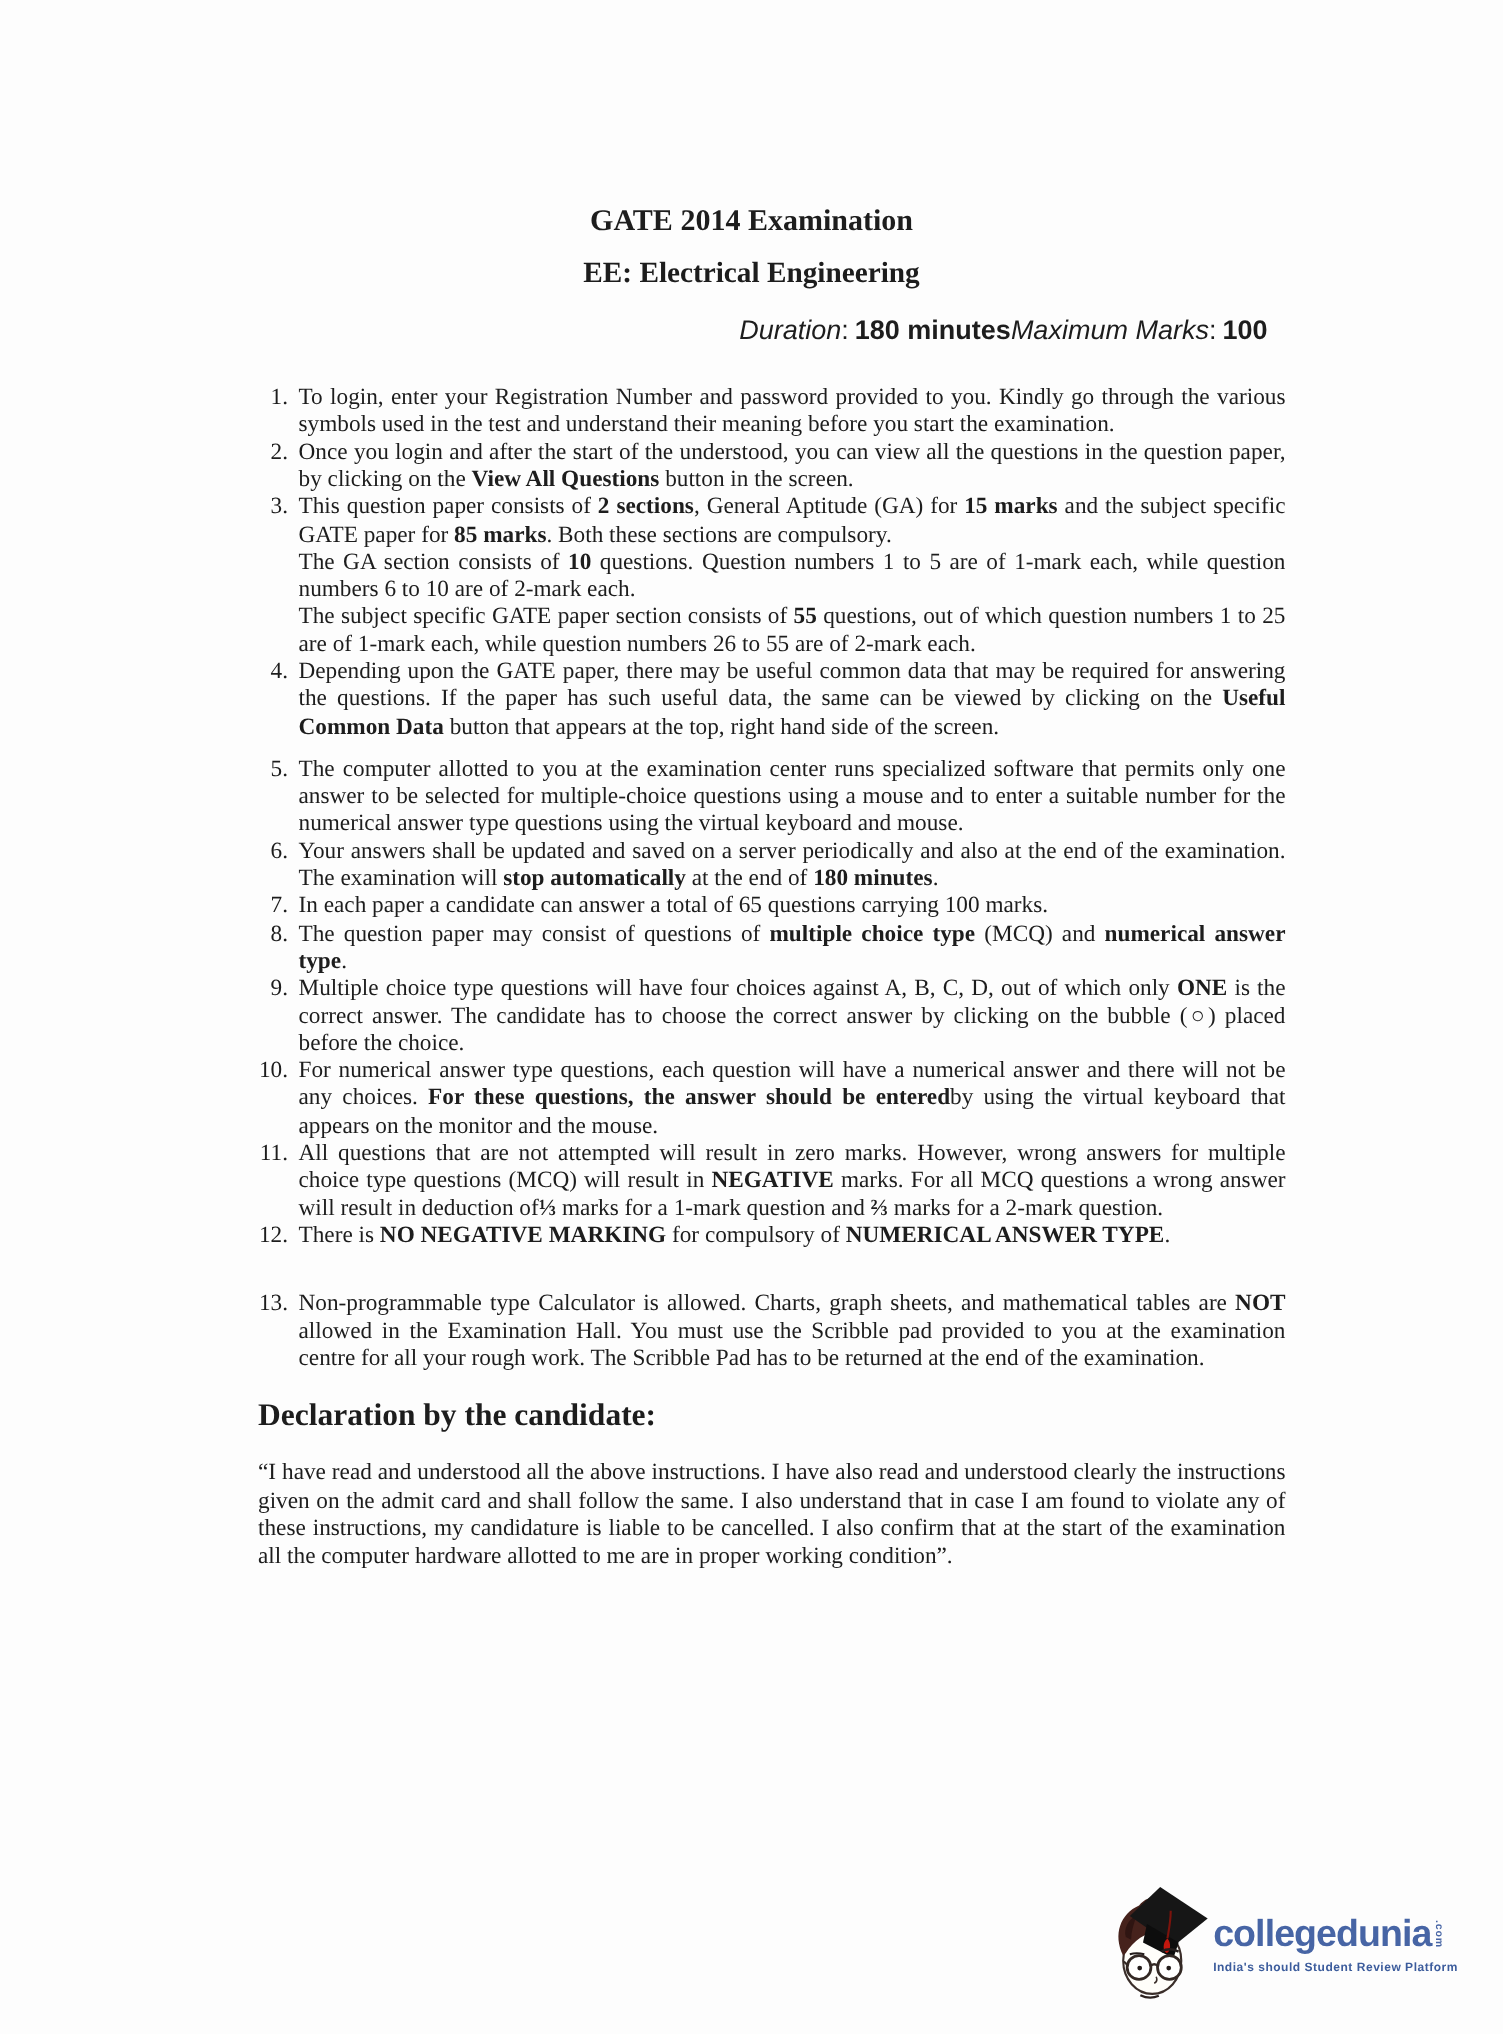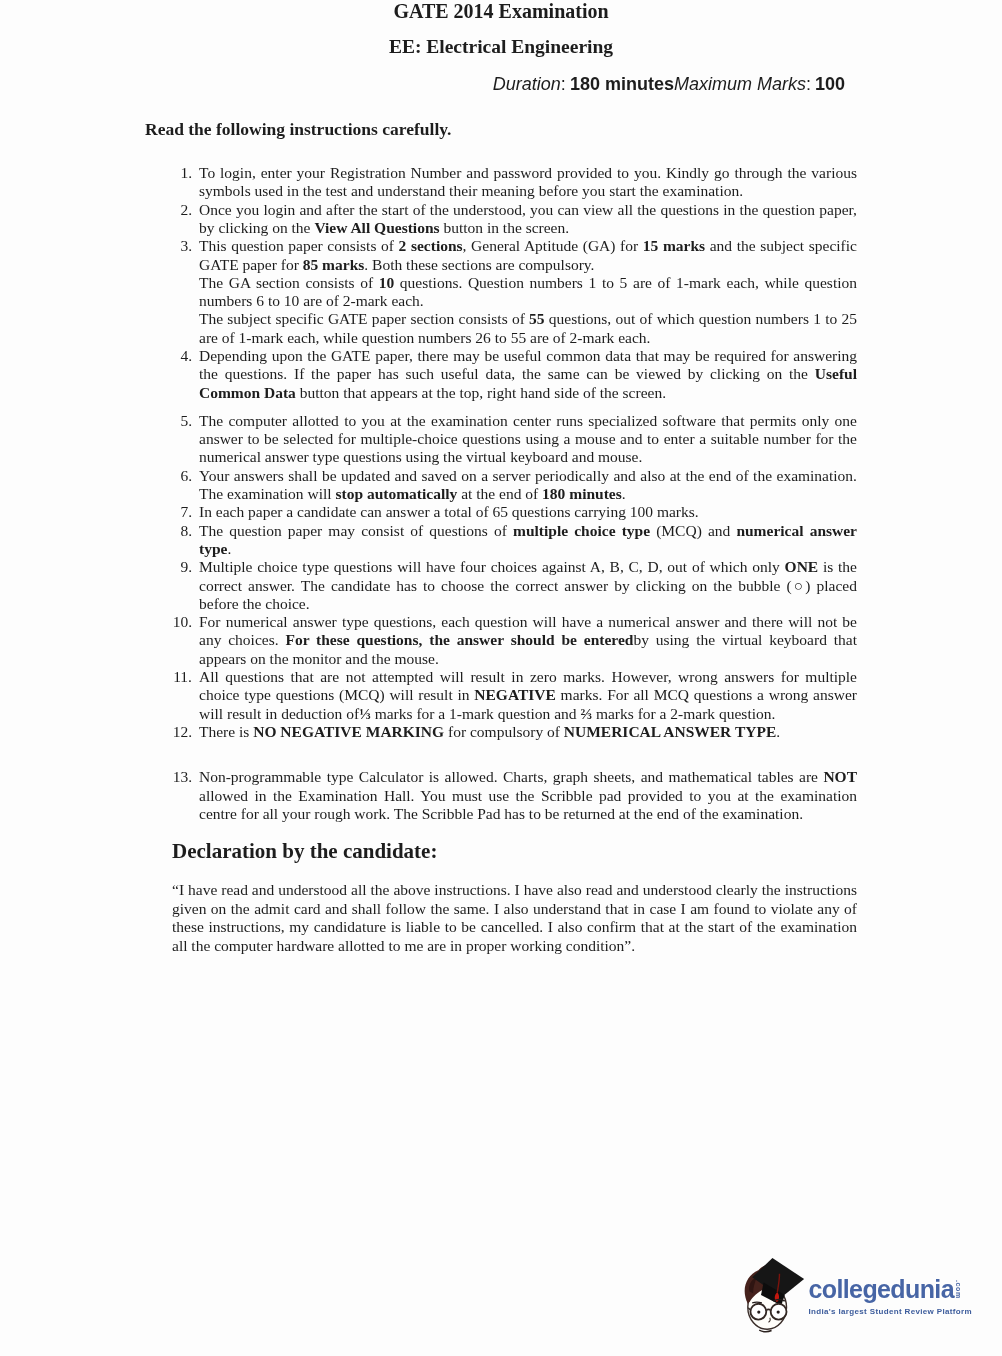--- a/index.html
+++ b/index.html
@@ -1,20 +1,20 @@
 <!DOCTYPE html>
 <html><head>
 <meta charset="utf-8">
 <style>
   html,body{margin:0;padding:0;background:#ffffff;}
   .page{
     position:relative;width:1002px;height:1356px;background:#fdfdfd;
     font-family:"Liberation Serif","DejaVu Serif",serif;color:#1d1d1d;overflow:hidden;
   }
-  .title{margin:0;text-align:center;font-size:20px;font-weight:bold;line-height:1.15;}
+  .title{margin:0;padding-top:136px;text-align:center;font-size:20px;font-weight:bold;line-height:1.15;}
   .subtitle{margin:13px 0 16px;text-align:center;font-size:19.5px;font-weight:bold;line-height:1.15;}
   .meta{display:flex;justify-content:flex-end;margin:14px 145px 0 145px;
         font-family:"Liberation Sans","DejaVu Sans",sans-serif;font-size:18px;line-height:1.2;}
   .meta .lbl{font-style:italic;}
   .meta .val{font-weight:bold;margin-left:4px;}
   .meta-right{padding-right:12px;}
   .heading{margin:23px 145px 0;font-size:17.5px;font-weight:bold;}
   .list{margin:24px 145px 0;padding-left:25px;font-size:15.5px;line-height:18.3px;}
   .item{display:flex;}
   .item .num{flex:0 0 22px;text-align:right;}
@@ -38,21 +38,20 @@
 <div class="page">
 
   <h1 class="title">GATE 2014 Examination</h1>
   <h2 class="subtitle">EE: Electrical Engineering</h2>
 
   <div class="meta">
     <div class="meta-left"><span class="lbl">Duration</span><span>:</span><span class="val">180 minutes</span></div>
     <div class="meta-right"><span class="lbl">Maximum Marks</span><span>:</span><span class="val">100</span></div>
   </div>
 
-  <div class="heading">Read the following instructions carefully.</div>
 
   <div class="list">
       <div class="item">
         <div class="num">1.</div>
         <div class="ibody">
           <div class="para"><span>To login, enter your Registration Number and password provided to you. Kindly go through the various symbols used in the test and understand their meaning before you start the examination.</span></div>
         </div>
       </div>
       <div class="item">
         <div class="num">2.</div>
@@ -158,17 +157,17 @@
       <path d="M15,53 Q20,51.5 26,53" fill="none" stroke="#241d1c" stroke-width="1.4"></path>
 
       <path d="M35,70 q1.5,3.5 -1.5,5" fill="none" stroke="#3a2e2a" stroke-width="1.2"></path>
       <path d="M23,84 Q30,87.5 37,84.5" fill="none" stroke="#2c2220" stroke-width="1.7"></path>
     </svg>
     <div class="logo-text">
       <div class="brand-row">
         <span class="brand" style="color: rgb(71, 101, 165);">collegedunia</span>
         <span class="tld" style="color: rgb(71, 101, 165);">.com</span>
       </div>
-      <div class="tagline" style="color: rgb(60, 92, 156);">India's largest Student Review Platform</div>
+      <div class="tagline" style="color: rgb(60, 92, 156);">India's should Student Review Platform</div>
     </div>
   </div>
 
 </div>
 
 </body></html>

